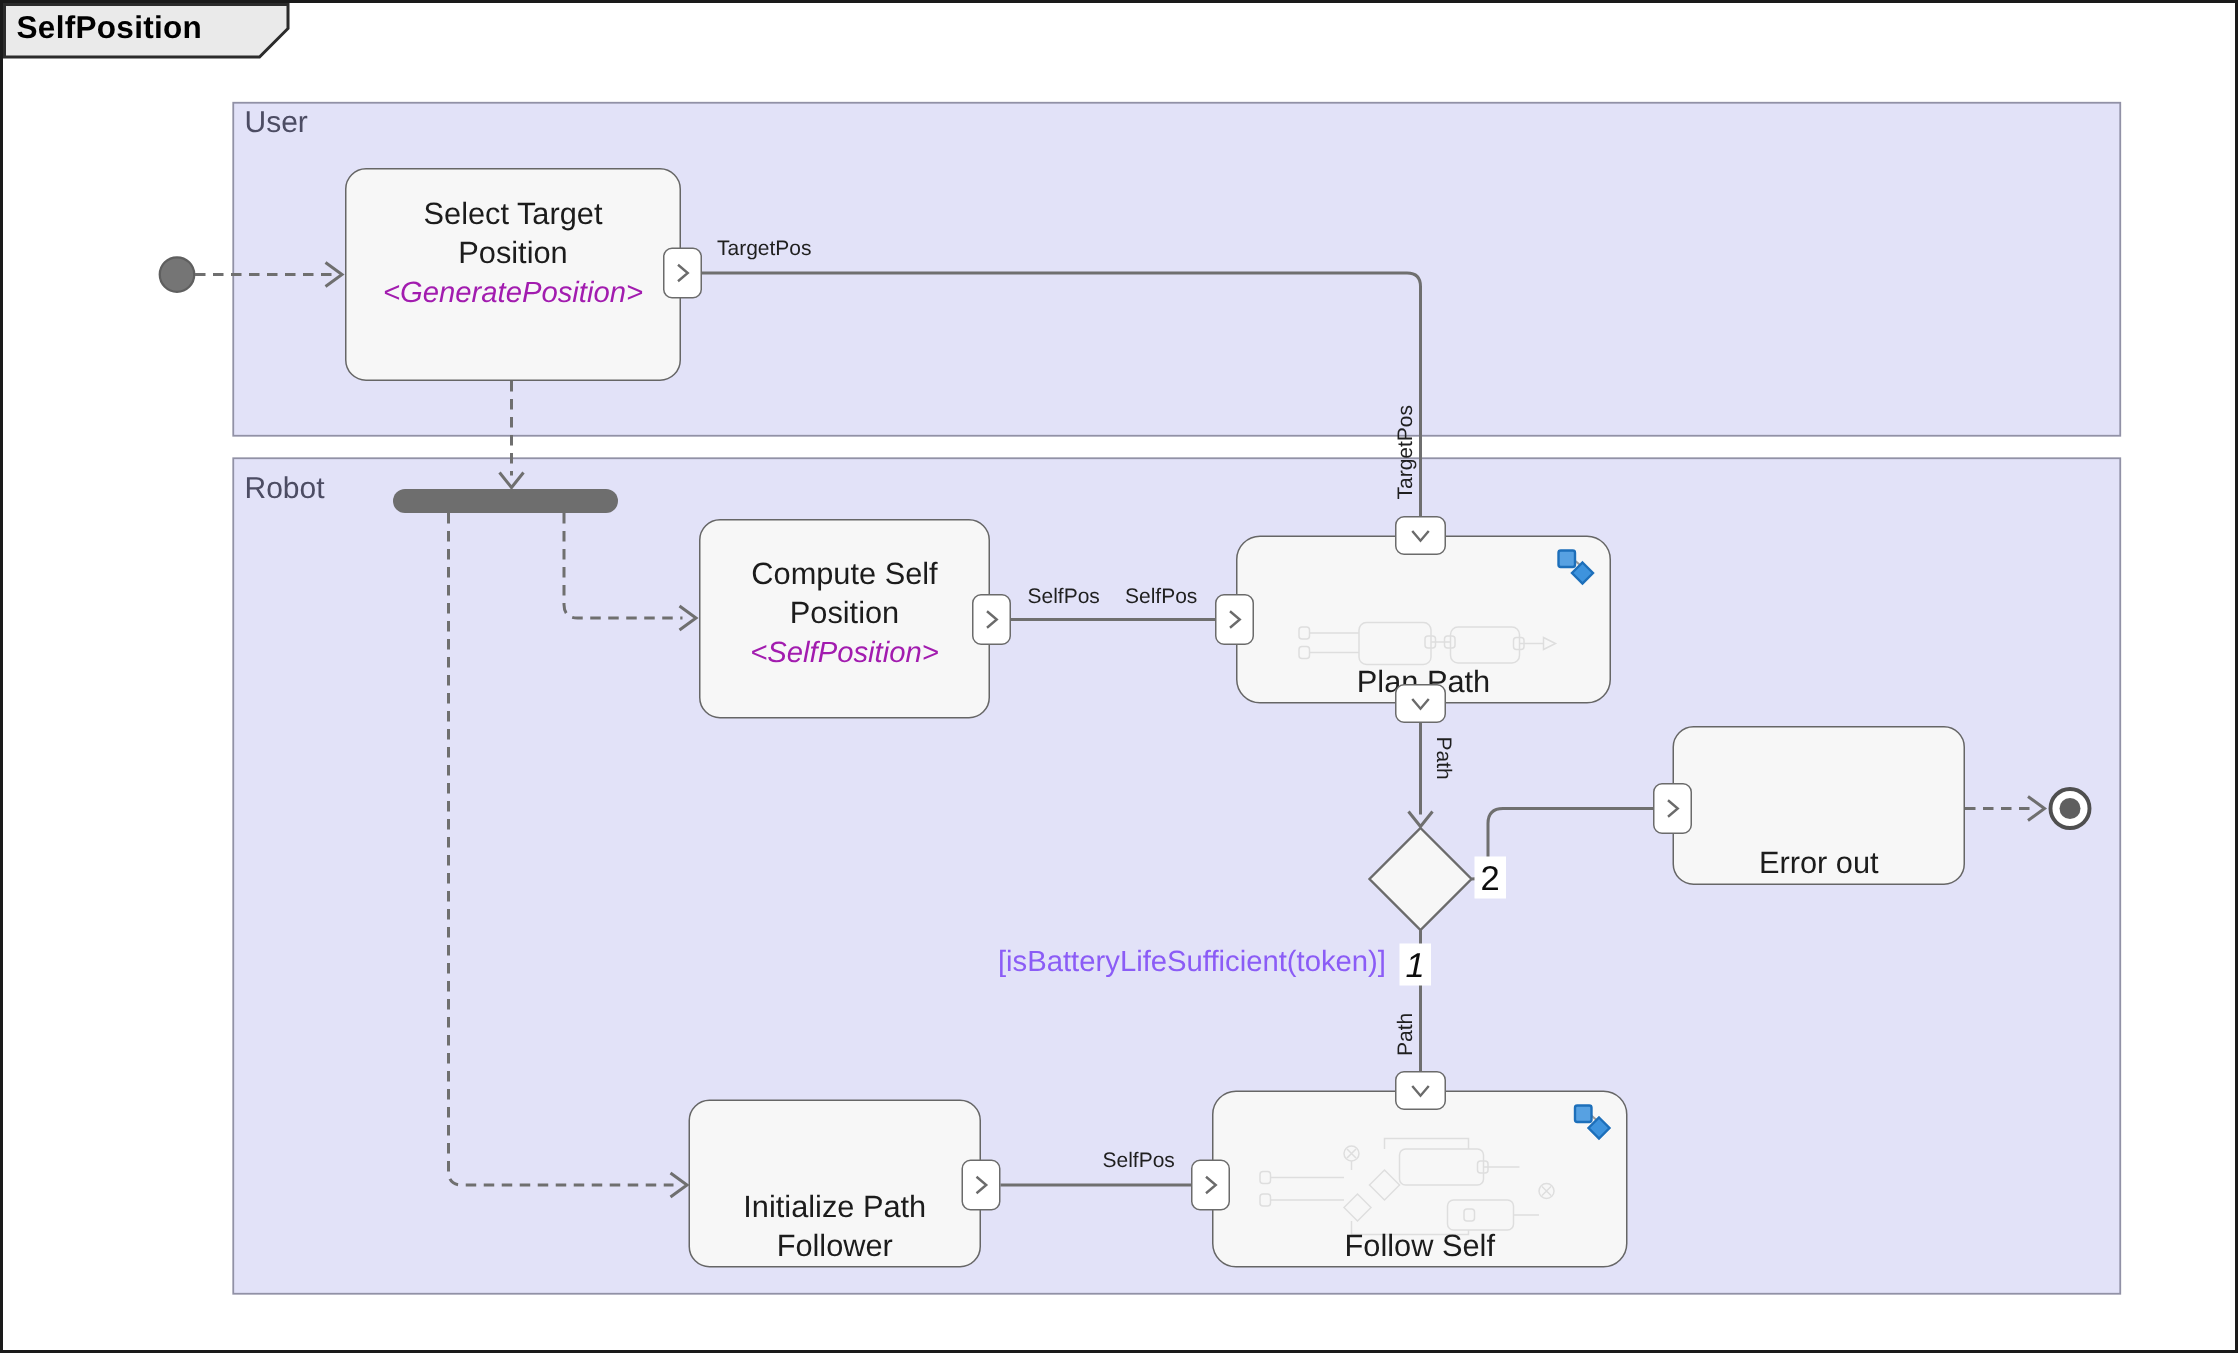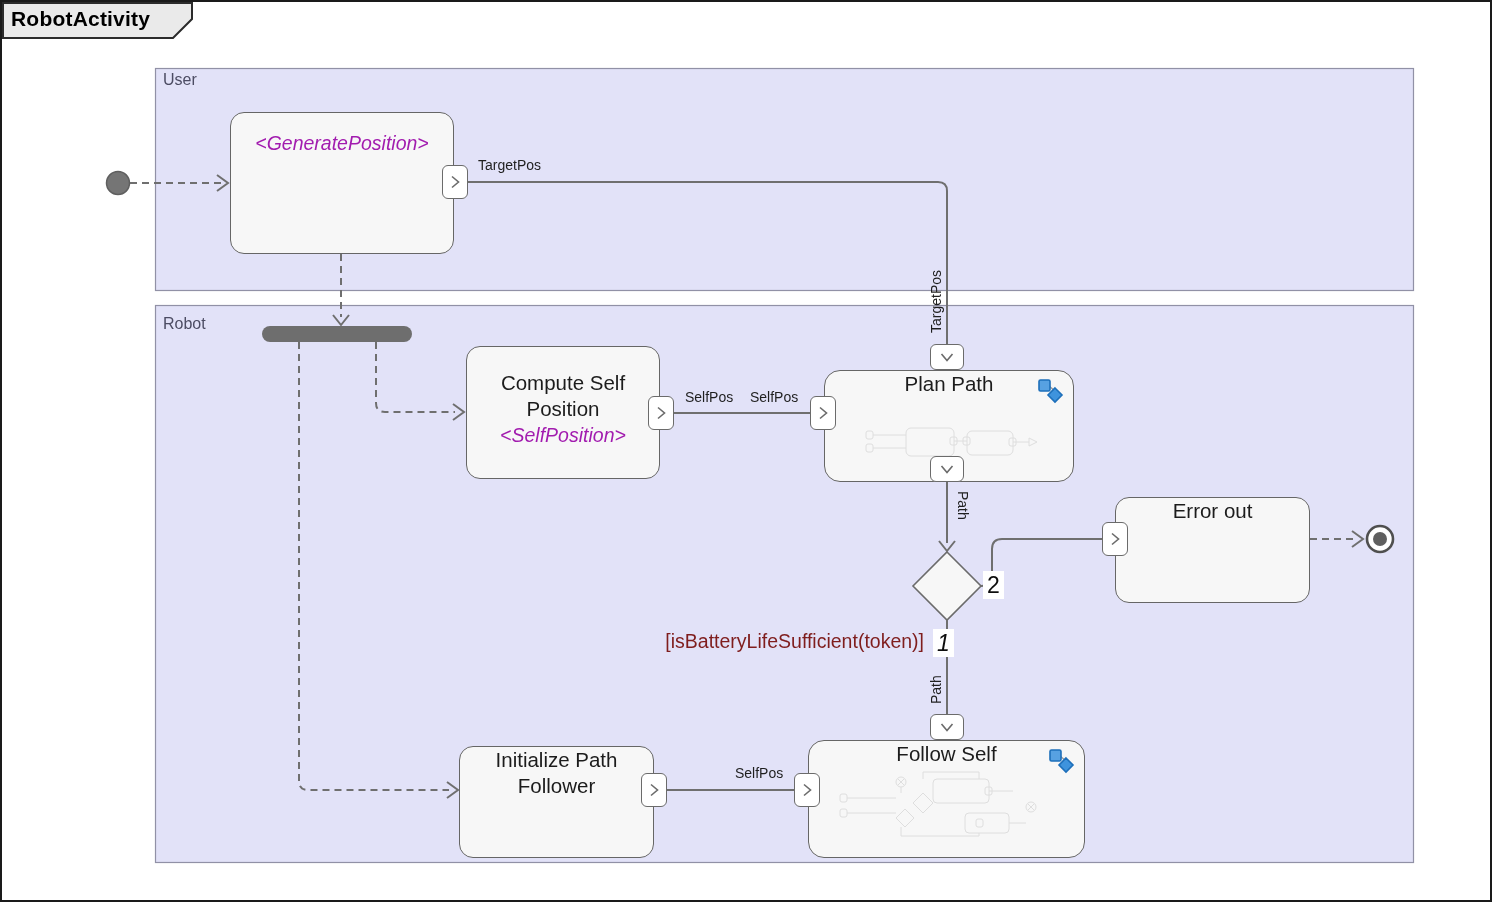--- a/index.html
+++ b/index.html
@@ -10,50 +10,50 @@
   }
   svg{display:block;}
   .overlay{position:absolute;left:0;top:0;z-index:1;}
   .html-layer{position:absolute;left:0;top:0;width:100%;height:100%;z-index:2;pointer-events:none;}
   .html-layer > *{pointer-events:auto;}
 
   .tab-label{
     position:absolute;left:9px;top:5px;font-size:21px;font-weight:bold;color:#000;
     letter-spacing:.2px;white-space:nowrap;
   }
-  .lane-label{position:absolute;font-size:16px;color:#4c4c63;white-space:nowrap;}
+  .lane-label{position:absolute;font-size:20px;color:#4c4c63;white-space:nowrap;}
 
   .action{
     position:absolute;box-sizing:border-box;background:#f7f7f7;
     border:1.6px solid #666;display:flex;flex-direction:column;align-items:center;
     text-align:center;
   }
   .action .title{font-size:20.5px;line-height:26px;color:#1c1c1c;}
   .action .stereo{font-size:19.5px;line-height:26px;font-style:italic;color:#a21caf;}
   .r14{border-radius:14px;}  .r16{border-radius:16px;}
   .pad-top{justify-content:flex-start;}
-  .v-center{justify-content:flex-start;margin-top:13px;}
+  .v-center{justify-content:flex-end;}
   .wm{position:absolute;left:0;top:0;z-index:0;}
   .action .title,.action .stereo{position:relative;z-index:1;}
   .badge{position:absolute;right:9px;top:7px;z-index:2;}
 
   .pin{
     position:absolute;box-sizing:border-box;background:#fff;border:1.6px solid #6b6b6b;
     border-radius:6px;display:flex;align-items:center;justify-content:center;z-index:3;
   }
   .pin-side{width:26px;height:34px;}
   .pin-flat{width:34px;height:26px;}
 
   .flow-label{position:absolute;font-size:14px;color:#1f1f1f;white-space:nowrap;}
   .vlabel{position:absolute;font-size:14px;color:#1f1f1f;white-space:nowrap;line-height:16px;}
   .rot-ccw{transform:rotate(-90deg);transform-origin:0 0;}
   .rot-cw{transform:rotate(90deg);transform-origin:0 0;}
 
   .guard{position:absolute;left:570px;top:628px;width:352px;text-align:right;
-    font-size:19.5px;color:#7f1d1d;white-space:nowrap;}
+    font-size:19.5px;color:#8b5cf6;white-space:nowrap;}
   .chip{position:absolute;background:#fff;font-size:23px;color:#0d0d0d;
     padding:1px 4px;line-height:26px;}
   .chip-italic{font-style:italic;}
 </style>
 </head>
 <body>
 
 <div class="stage">
 
   <svg class="overlay" width="1492" height="902" viewBox="0 0 1492 902">
@@ -104,25 +104,26 @@
       <g>
         <path d="M945,480 V541"></path>
         <polyline points="937,539 945,549 953,539"></polyline>
       </g>
       <path d="M979,584 Q990,584 990,574 V547 Q990,537 1000,537 H1100"></path>
       <path d="M945,618 V712"></path>
     </g>
   </svg>
 
   <div class="html-layer">
-    <div class="tab-label">RobotActivity</div>
+    <div class="tab-label">SelfPosition</div>
     <div class="lane-label" style="left:161px;top:69px;">User</div>
     <div class="lane-label" style="left:161px;top:313px;">Robot</div>
 
     <div class="action r14 pad-top" style="left:228px;top:110px;width:224px;height:142px;padding-top:17px;">
+      <div class="title" style="width:184px;">Select Target Position</div>
       <div class="stereo">&lt;GeneratePosition&gt;</div>
     </div>
 
     <div class="action r14 pad-top" style="left:464px;top:344px;width:194px;height:133px;padding-top:23px;">
       <div class="title" style="width:174px;">Compute Self Position</div>
       <div class="stereo">&lt;SelfPosition&gt;</div>
     </div>
 
     <div class="action r16 v-center" style="left:822px;top:355px;width:250px;height:112px;">
       <svg class="wm" width="250" height="112" viewBox="0 0 250 112">

